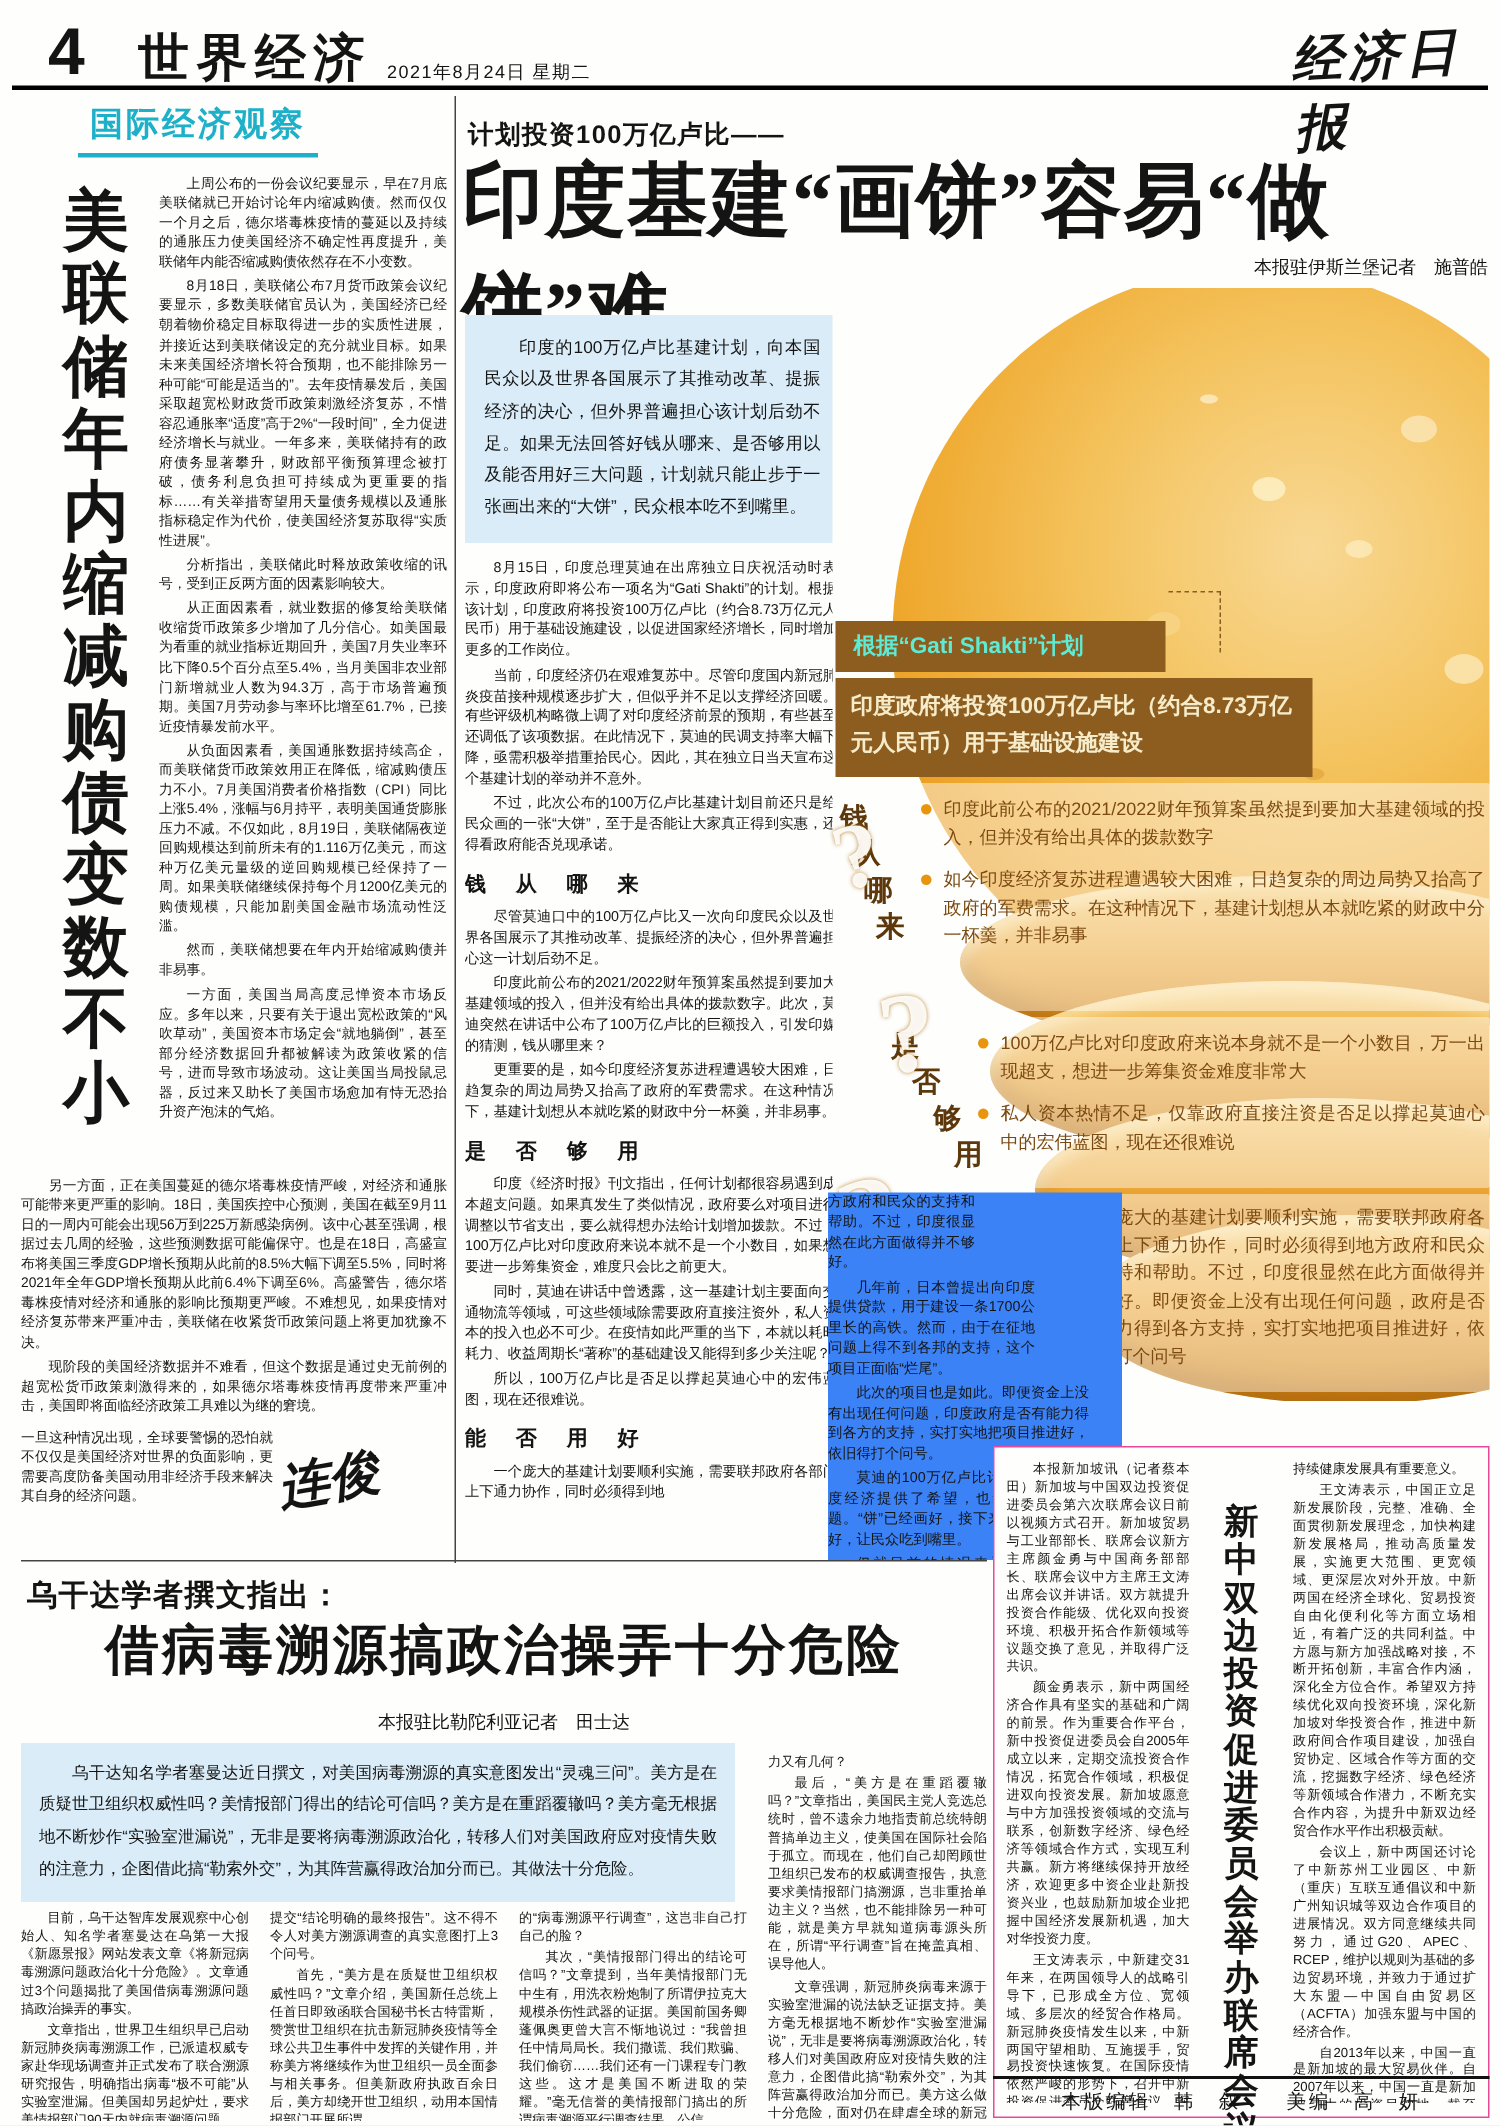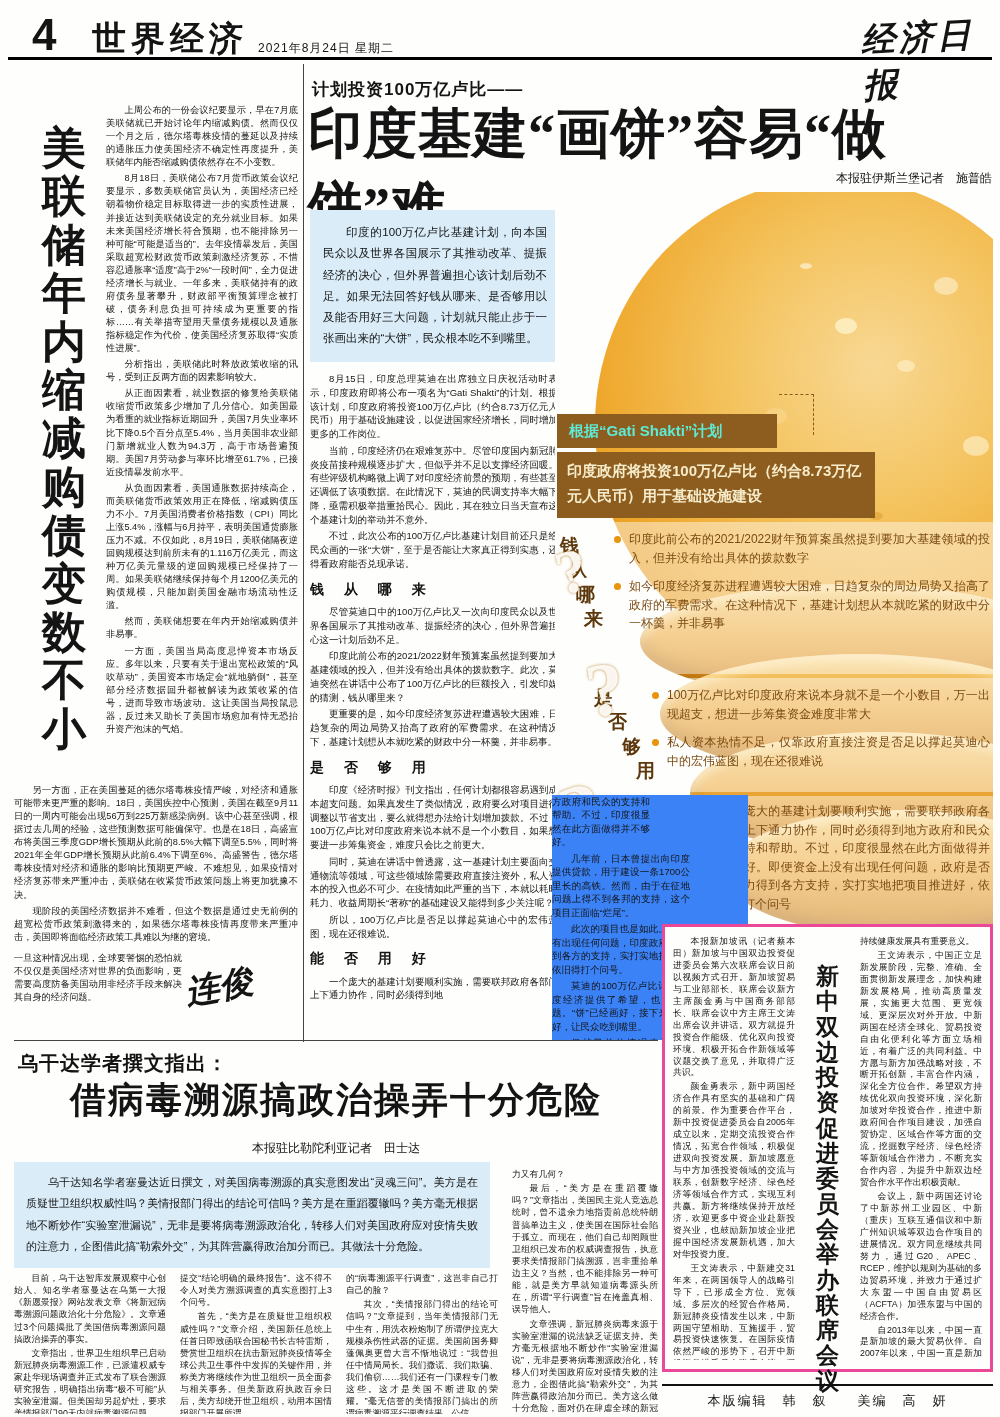--- a/index.html
+++ b/index.html
@@ -14,21 +14,21 @@
             font-family:"Liberation Serif",serif;transform:rotate(-3deg);letter-spacing:4px;}
   .header-rule{left:8px;top:57px;width:984px;height:3px;background:#000;}
   
   .obs-label{left:52px;top:68px;font-size:22px;font-weight:900;color:#1fb0c9;
              border-bottom:3px solid #1fb0c9;padding:0 8px 4px;letter-spacing:2px;}
   .fed-vhead{left:24px;top:124px;width:80px;font-size:44px;font-weight:900;line-height:1.1;}
   .vtext{width:1em;margin:0 auto;word-break:break-all;text-align:center;}
   .btxt{font-size:9.2px;line-height:1.42;text-align:justify;}
   .btxt p{margin:0 0 3px;text-indent:2em;}
   .cont p:first-child{text-indent:0;}
-  .fed-narrow{left:106px;top:104px;width:192px;height:672px;overflow:hidden;}
+  .fed-narrow{left:106px;top:116px;width:192px;height:672px;overflow:hidden;}
   .fed-wide{left:14px;top:784px;width:284px;height:176px;overflow:hidden;}
   .fed-tail{left:14px;top:952px;width:168px;height:62px;overflow:hidden;}
   .signature{left:185px;top:964px;font-size:34px;font-weight:bold;font-style:italic;
              font-family:"Liberation Serif",serif;transform:rotate(-10deg);}
   .vdivider{left:303px;top:64px;width:1px;height:978px;background:#444;}
   .midrule{left:14px;top:1040px;width:644px;height:1px;background:#444;}
   
   .india-kicker{left:312px;top:78px;font-size:17px;font-weight:bold;letter-spacing:1px;}
   .india-headline{left:308px;top:98px;width:684px;font-size:54px;font-weight:900;
                   font-family:"Liberation Serif",serif;letter-spacing:1px;}
@@ -89,40 +89,41 @@
   .ug-headline{left:14px;top:1076px;width:644px;text-align:center;font-size:36px;font-weight:900;letter-spacing:2px;}
   .ug-byline{left:14px;top:1140px;width:644px;text-align:center;font-size:12px;}
   .ug-lede{left:14px;top:1162px;width:452px;padding:10px 12px;font-size:11px;line-height:1.95;}
   .ugcol{font-size:8.8px;line-height:1.38;text-align:justify;overflow:hidden;}
   .ugc1{left:14px;top:1272px;width:152px;height:142px;}
   .ugc2{left:180px;top:1272px;width:152px;height:142px;}
   .ugc3{left:346px;top:1272px;width:152px;height:142px;}
   .ugc4{left:512px;top:1168px;width:146px;height:246px;}
   .ugcol p{margin:0 0 2px;}
   
-  .sgbox{left:662px;top:924px;width:331px;height:448px;border:3px solid #ec4899;box-sizing:border-box;
+  .sgbox{left:662px;top:964px;width:331px;height:448px;border:1px solid #ec4899;box-sizing:border-box;
          display:flex;justify-content:space-between;padding:9px 8px;background:#fefefc;}
   .sgcol{width:122px;font-size:8.8px;line-height:1.36;text-align:justify;overflow:hidden;}
   .sgcol p{margin:0 0 2px;text-indent:2em;}
   .sg-vhead{width:58px;display:flex;align-items:flex-start;justify-content:center;
             font-size:23px;font-weight:900;line-height:1.1;padding-top:28px;box-sizing:border-box;}
   .footer-rule{left:662px;top:1384px;width:331px;height:2px;background:#111;}
   .footer-line{left:662px;top:1392px;width:331px;text-align:center;font-size:13px;letter-spacing:2px;}
 </style>
 </head>
 <body>
 
 <div class="page">
 
   <div class="abs pageno">4</div>
   <div class="abs section-title">世界经济</div>
   <div class="abs dateline">2021年8月24日  星期二</div>
   <div class="abs masthead">经济日报</div>
   <div class="abs header-rule"></div>
 
+  <div class="abs obs-label">国际经济观察</div>
   <div class="abs fed-vhead">
     <div class="vtext">美联储年内缩减购债变数不小</div>
   </div>
   <div class="abs fed-narrow btxt">
       <p>上周公布的一份会议纪要显示，早在7月底美联储就已开始讨论年内缩减购债。然而仅仅一个月之后，德尔塔毒株疫情的蔓延以及持续的通胀压力使美国经济不确定性再度提升，美联储年内能否缩减购债依然存在不小变数。</p>
       <p>8月18日，美联储公布7月货币政策会议纪要显示，多数美联储官员认为，美国经济已经朝着物价稳定目标取得进一步的实质性进展，并接近达到美联储设定的充分就业目标。如果未来美国经济增长符合预期，也不能排除另一种可能“可能是适当的”。去年疫情暴发后，美国采取超宽松财政货币政策刺激经济复苏，不惜容忍通胀率“适度”高于2%“一段时间”，全力促进经济增长与就业。一年多来，美联储持有的政府债务显著攀升，财政部平衡预算理念被打破，债务利息负担可持续成为更重要的指标……有关举措寄望用天量债务规模以及通胀指标稳定作为代价，使美国经济复苏取得“实质性进展”。</p>
       <p>分析指出，美联储此时释放政策收缩的讯号，受到正反两方面的因素影响较大。</p>
       <p>从正面因素看，就业数据的修复给美联储收缩货币政策多少增加了几分信心。如美国最为看重的就业指标近期回升，美国7月失业率环比下降0.5个百分点至5.4%，当月美国非农业部门新增就业人数为94.3万，高于市场普遍预期。美国7月劳动参与率环比增至61.7%，已接近疫情暴发前水平。</p>
       <p>从负面因素看，美国通胀数据持续高企，而美联储货币政策效用正在降低，缩减购债压力不小。7月美国消费者价格指数（CPI）同比上涨5.4%，涨幅与6月持平，表明美国通货膨胀压力不减。不仅如此，8月19日，美联储隔夜逆回购规模达到前所未有的1.116万亿美元，而这种万亿美元量级的逆回购规模已经保持了一周。如果美联储继续保持每个月1200亿美元的购债规模，只能加剧美国金融市场流动性泛滥。</p>
       <p>然而，美联储想要在年内开始缩减购债并非易事。</p>

